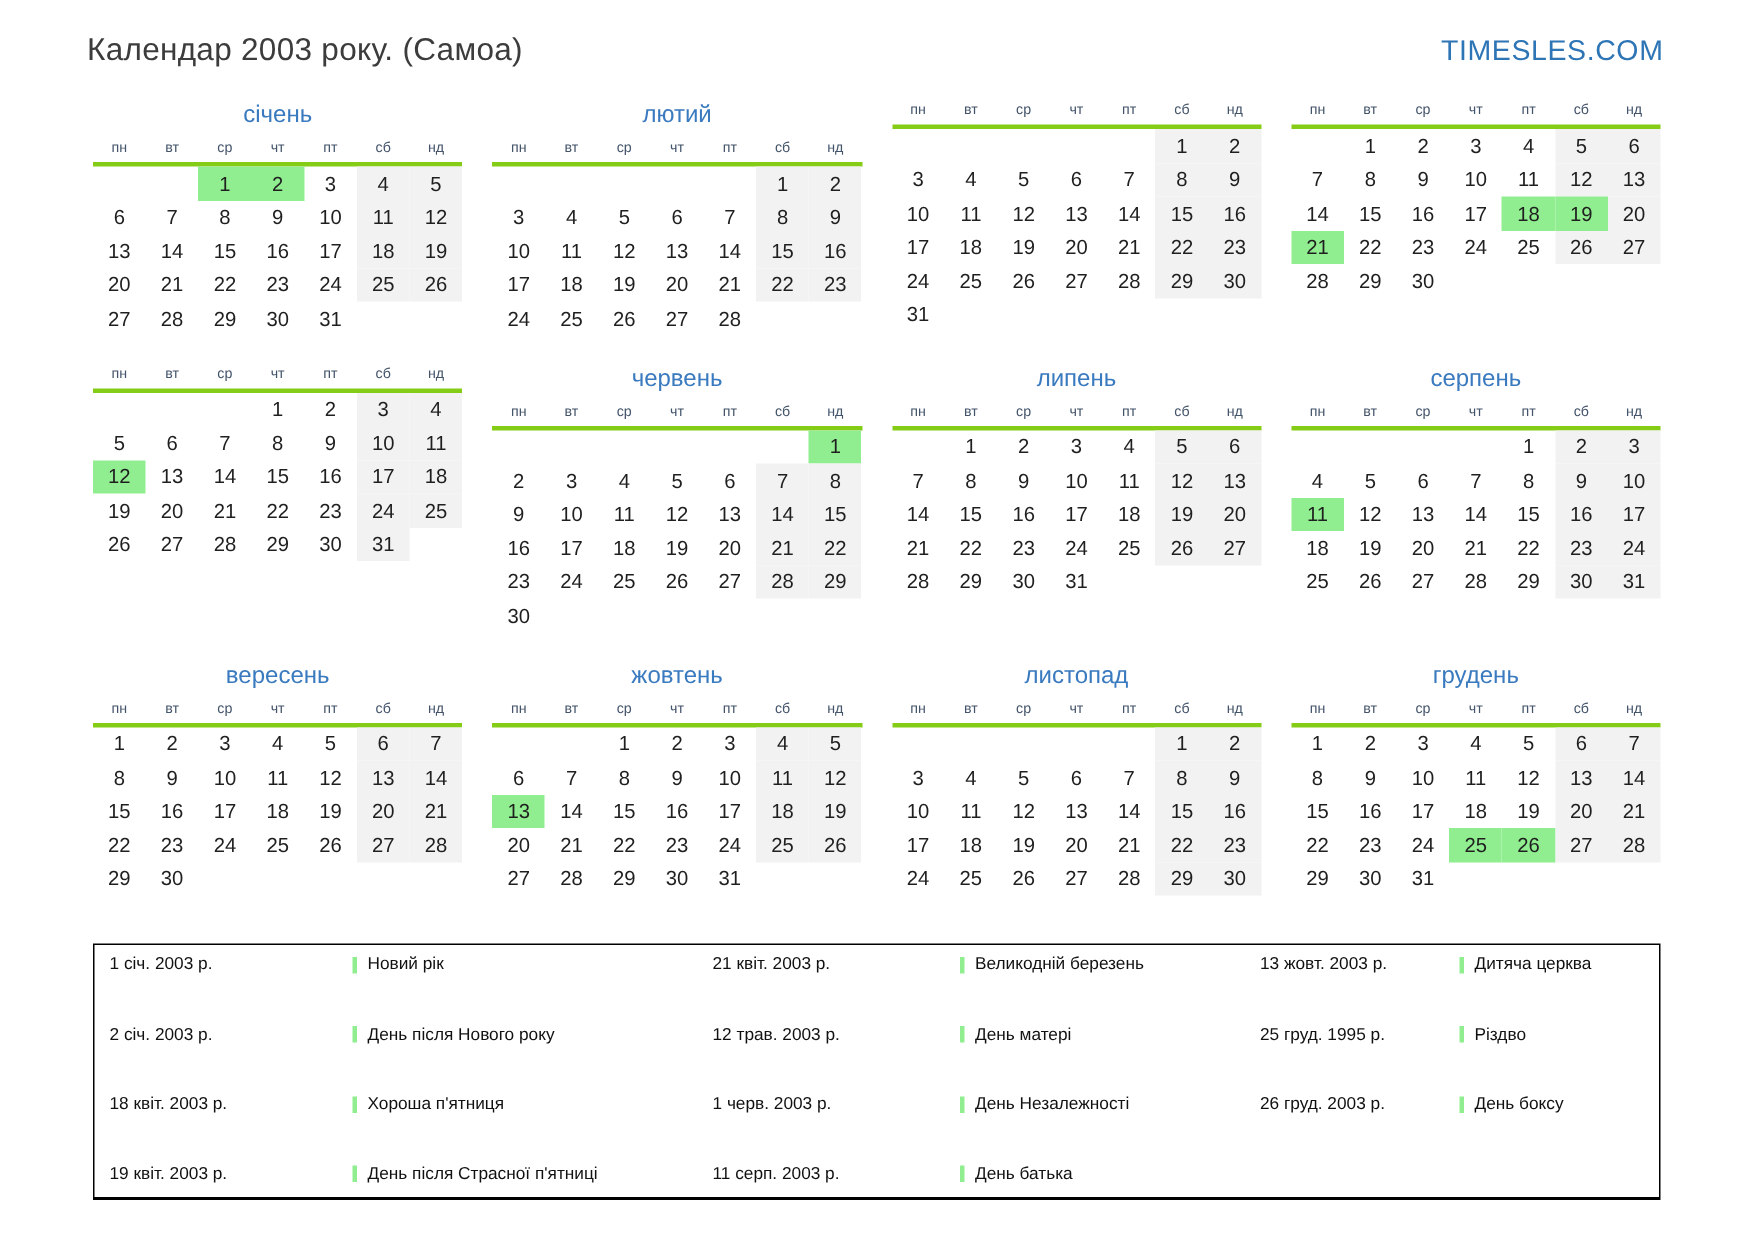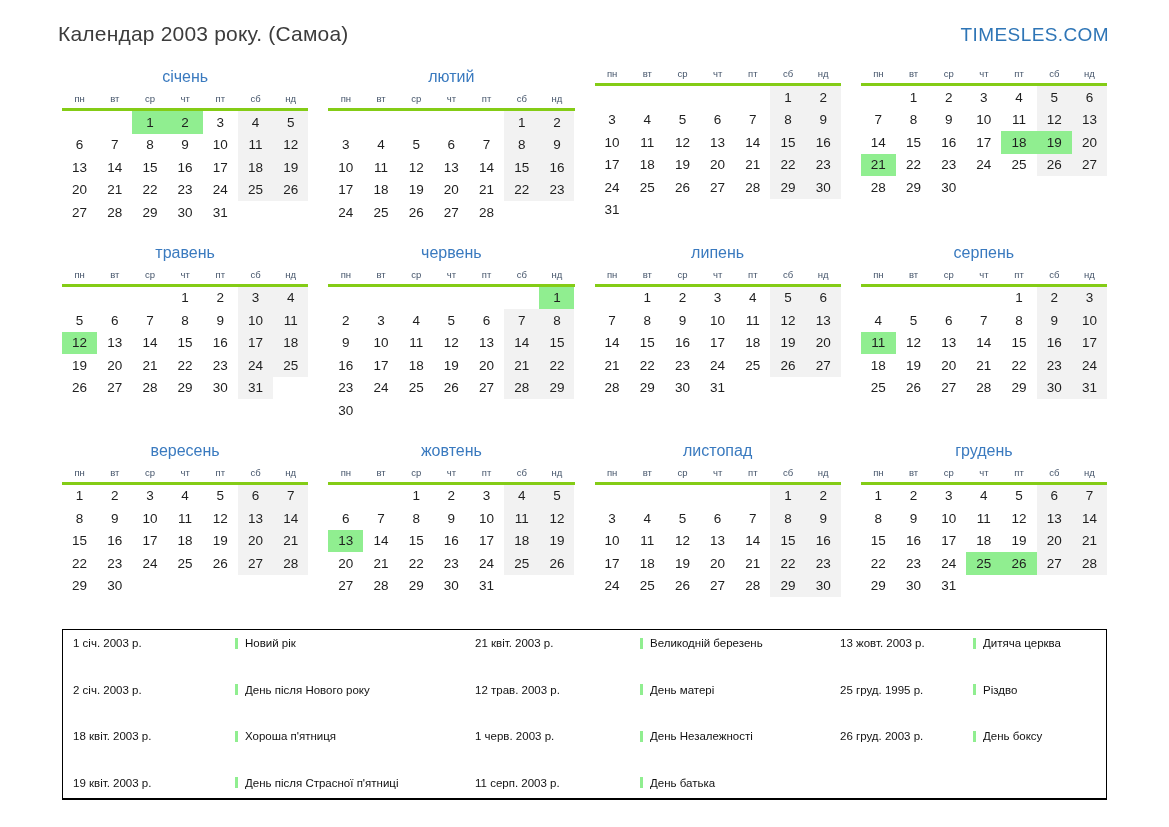--- a/index.html
+++ b/index.html
@@ -243,21 +243,20 @@
         <span class="day">24</span>
         <span class="day">25</span>
         <span class="day weekend">26</span>
         <span class="day weekend">27</span>
         <span class="day">28</span>
         <span class="day">29</span>
         <span class="day">30</span>
       </div>
     </div>
     <div class="month">
-      <div class="month-title">травень</div>
       <div class="weekdays">
         <span class="weekday">пн</span>
         <span class="weekday">вт</span>
         <span class="weekday">ср</span>
         <span class="weekday">чт</span>
         <span class="weekday">пт</span>
         <span class="weekday">сб</span>
         <span class="weekday">нд</span>
       </div>
       <div class="days">

